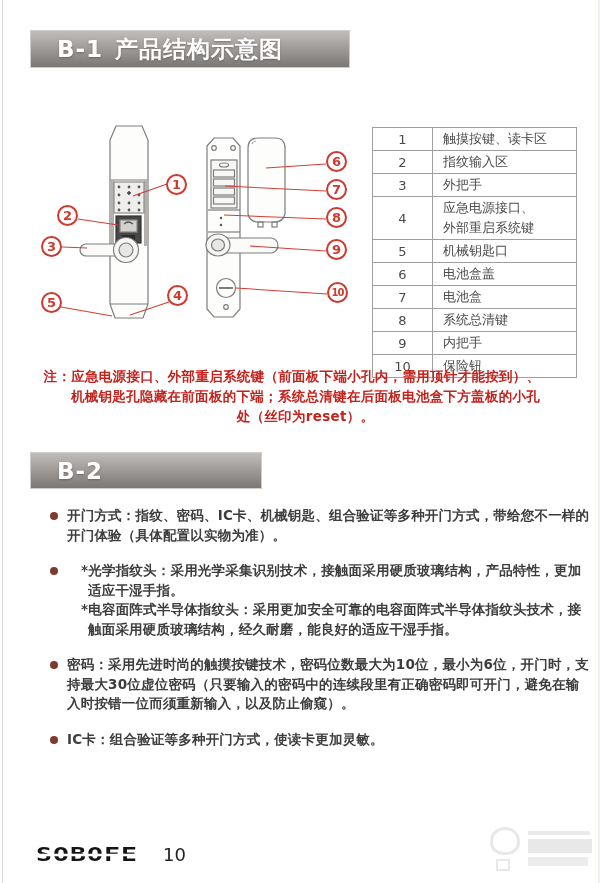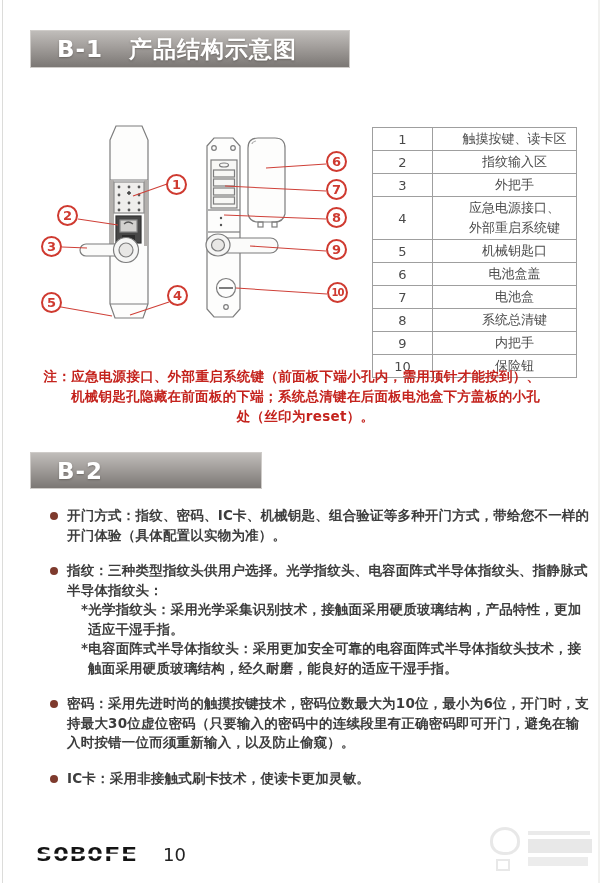--- a/index.html
+++ b/index.html
@@ -26,21 +26,21 @@
     display:flex;align-items:center;
     padding-left:26px;
     background:linear-gradient(180deg,#c0bdba 0%,#a5a19e 40%,#7b7774 100%);
     border:1px solid #cfccc9;
     color:#fff;
     font-weight:bold;
     font-size:23px;
     letter-spacing:1px;
     text-shadow:0 1px 2px rgba(60,55,50,.45);
   }
-  .banner .sec-id{margin-right:26px;}
+  .banner .sec-id{margin-right:12px;}
   #banner-b1{left:30px;top:30px;width:320px;height:38px;}
   #banner-b2{left:30px;top:452px;width:232px;height:37px;}
 
   
   #diagram{position:absolute;left:30px;top:118px;width:340px;height:245px;}
   #diagram svg{position:absolute;left:0;top:0;}
   .callout{
     position:absolute;width:21px;height:21px;border:2px solid var(--callout);
     border-radius:50%;background:#fff;color:var(--callout);
     font-size:13px;font-weight:bold;
@@ -55,21 +55,21 @@
     border-collapse:collapse;
     font-size:13px;color:#4a4a4a;
   }
   #parts-table td{
     border:1px solid var(--line-gray);
     height:20px;
     padding:1px 4px;
     vertical-align:middle;
   }
   #parts-table td.num{width:60px;text-align:center;}
-  #parts-table td.name{padding-left:24px;white-space:pre-line;line-height:20px;text-align:center;}
+  #parts-table td.name{padding-left:10px;white-space:pre-line;line-height:20px;}
 
   
   #note{
     position:absolute;left:38px;top:366px;width:508px;
     color:var(--note-red);
     font-weight:bold;
     font-size:13.5px;line-height:20px;
     padding-left:27px;text-indent:-27px;
     letter-spacing:.3px;
     text-align:center;
@@ -269,32 +269,31 @@
 </div>
 
 <div id="features">
   <div class="feature">
     <span class="dot"></span>
     <div class="content">开门方式：指纹、密码、IC卡、机械钥匙、组合验证等多种开门方式，带给您不一样的开门体验（具体配置以实物为准）。</div>
   </div>
   <div class="feature">
     <span class="dot"></span>
     <div class="content">
-      <div>指纹：三种类型指纹头供用户选择。光学指纹头、电容面阵式半导体指纹头、指静脉式半导体指纹头：</div>
       <div class="subitem">*光学指纹头：采用光学采集识别技术，接触面采用硬质玻璃结构，产品特性，更加适应干湿手指。</div>
       <div class="subitem">*电容面阵式半导体指纹头：采用更加安全可靠的电容面阵式半导体指纹头技术，接触面采用硬质玻璃结构，经久耐磨，能良好的适应干湿手指。</div>
     </div>
   </div>
   <div class="feature">
     <span class="dot"></span>
     <div class="content">密码：采用先进时尚的触摸按键技术，密码位数最大为10位，最小为6位，开门时，支持最大30位虚位密码（只要输入的密码中的连续段里有正确密码即可开门，避免在输入时按错一位而须重新输入，以及防止偷窥）。</div>
   </div>
   <div class="feature">
     <span class="dot"></span>
-    <div class="content">IC卡：采用非接触式刷卡技术，使读卡更加灵敏。</div>
+    <div class="content">IC卡：组合验证等多种开门方式，使读卡更加灵敏。</div>
   </div>
 </div>
 
 <div id="footer-logo">
   <span class="inner">SOBOFE</span>
 </div>
 <div id="page-number">10</div>
 
 <div id="watermark">
   <div class="wm-circle"></div>

